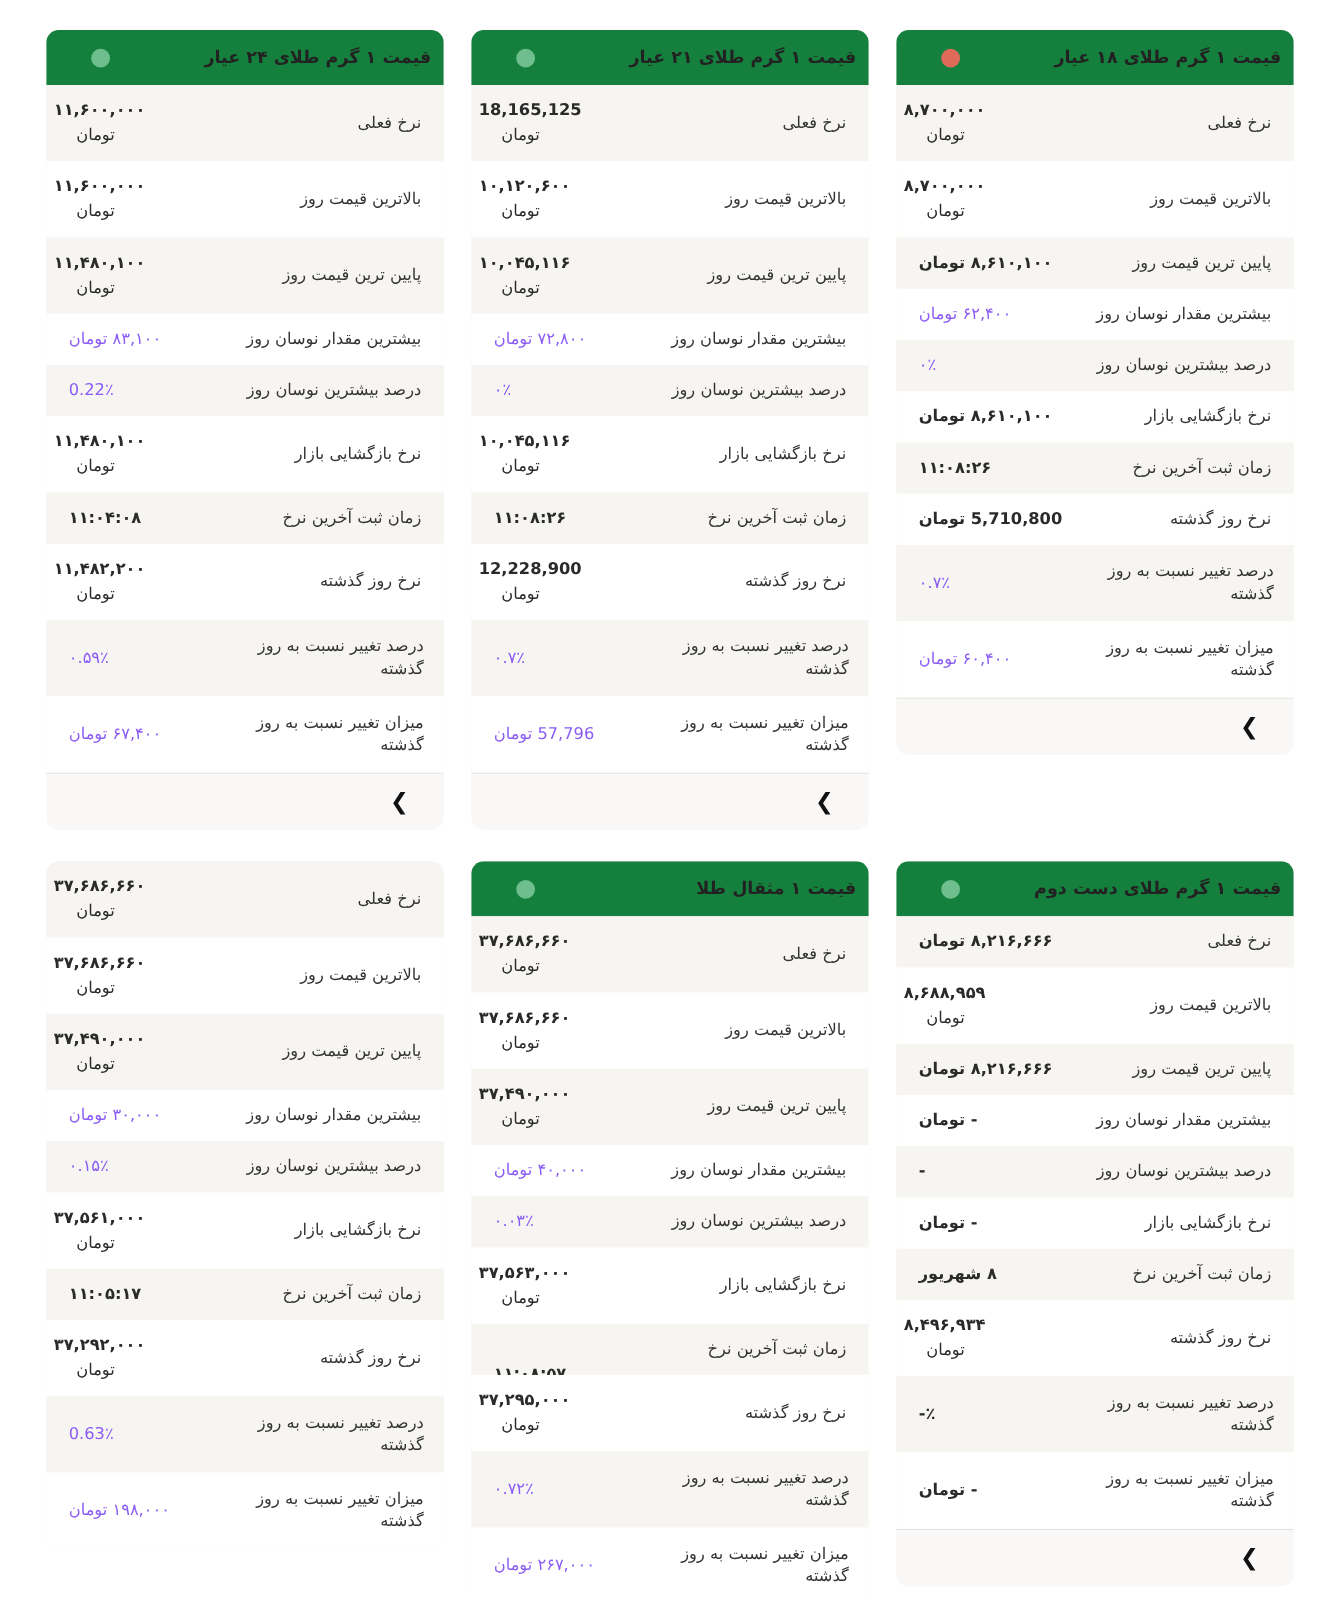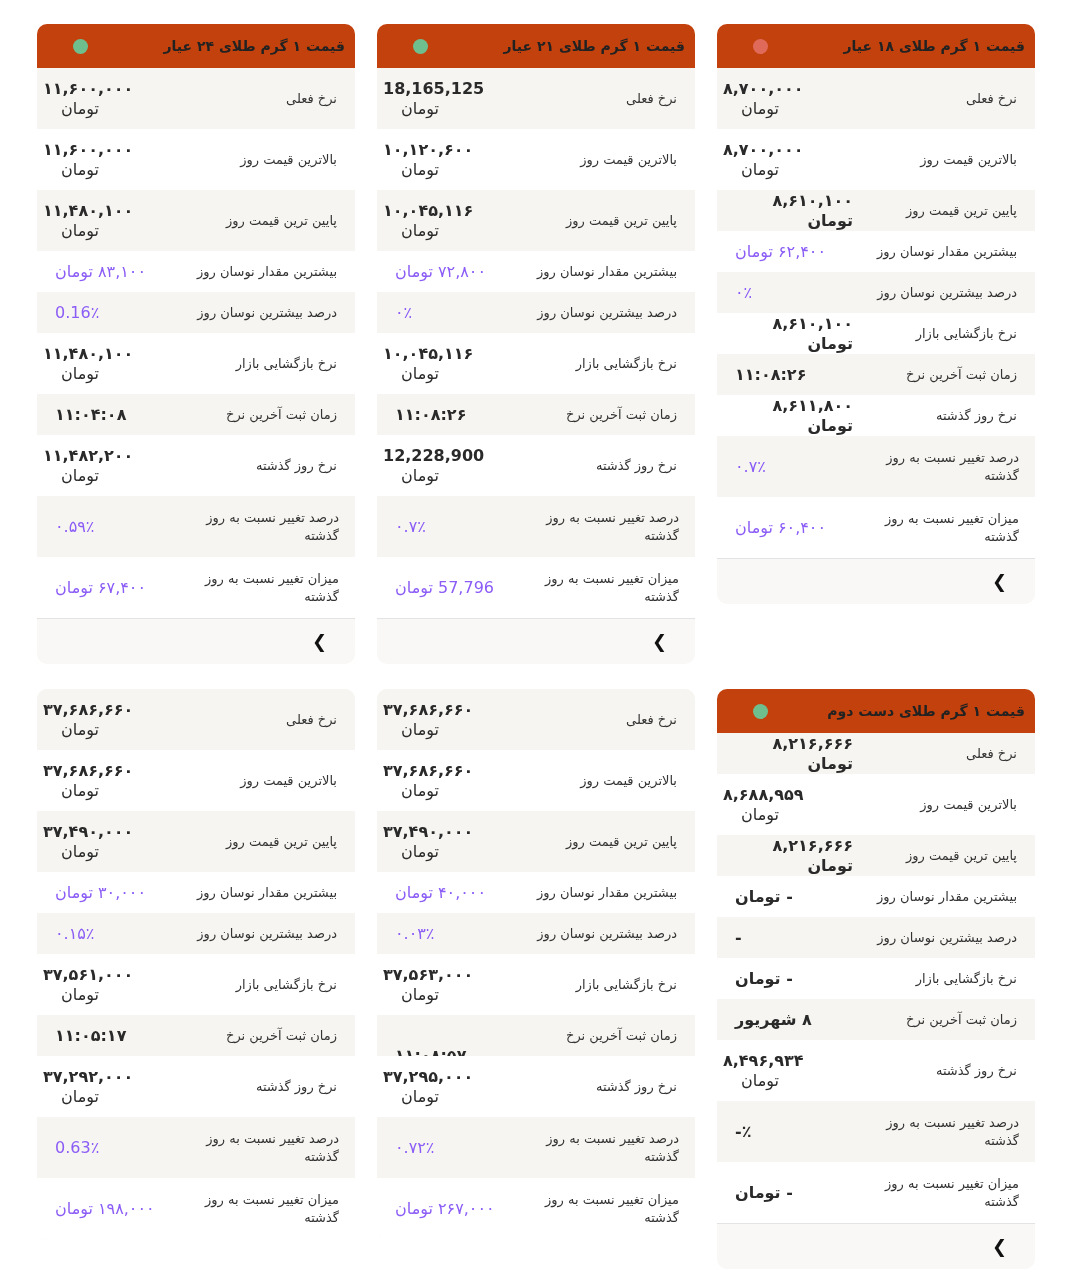--- a/index.html
+++ b/index.html
@@ -14,21 +14,21 @@
   }
   .card {
     position: absolute;
     width: 318px;
     background: #f9f8f6;
     border-radius: 10px;
     overflow: hidden;
   }
   .card-header {
     height: 44px;
-    background: #c2410c;
+    background: #15803d;
     display: flex; align-items: center; justify-content: space-between;
     padding: 0 10px 0 16px;
     direction: rtl;
   }
   .card-title {
     font-size: 14px; font-weight: bold; color: #222;
     white-space: nowrap;
   }
   .status-dot {
     width: 15px; height: 15px; border-radius: 50%;
@@ -49,21 +49,21 @@
     text-align: right;
     color: #333;
     line-height: 18px;
     padding-right: 8px;
   }
   .row-label.wrap { max-width: 170px; margin-left: auto; padding-right: 6px; }
   .row-value {
     flex: 0 0 136px;
     text-align: right;
     direction: rtl;
-    font-size: 16px;
+    font-size: 13px;
     font-weight: bold;
     color: #2a2a2a;
     line-height: 20px;
     padding-left: 6px;
   }
   .row-value .amt { display: block; direction: ltr; text-align: left; }
   .row-value .unit { display: block; font-weight: normal; padding-left: 18px; text-align: left; }
   .row-value.inline { display: flex; justify-content: flex-end; padding-left: 18px; direction: ltr; }
   .row-value.green { color: #8b5cf6; font-weight: normal; }
   .card-footer {
@@ -117,21 +117,21 @@
         <div class="row even h1">
           <span class="row-label">نرخ بازگشایی بازار</span>
           <span class="row-value inline" style="direction: rtl; justify-content: flex-end;">۸,۶۱۰,۱۰۰ تومان</span>
         </div>
         <div class="row odd h1">
           <span class="row-label">زمان ثبت آخرین نرخ</span>
           <span class="row-value inline" style="direction: rtl; justify-content: flex-end;">۱۱:۰۸:۲۶</span>
         </div>
         <div class="row even h1">
           <span class="row-label">نرخ روز گذشته</span>
-          <span class="row-value inline" style="direction: rtl; justify-content: flex-end;">۸,۶۱۱,۸۰۰ تومان</span>
+          <span class="row-value inline" style="direction: rtl; justify-content: flex-end;">5,710,800 تومان</span>
         </div>
         <div class="row odd h2">
           <span class="row-label wrap">درصد تغییر نسبت به روز گذشته</span>
           <span class="row-value inline green" style="direction: rtl; justify-content: flex-end;">۰.۷٪</span>
         </div>
         <div class="row even h2">
           <span class="row-label wrap">میزان تغییر نسبت به روز گذشته</span>
           <span class="row-value inline green" style="direction: rtl; justify-content: flex-end;">۶۰,۴۰۰ تومان</span>
         </div>
       </div>
@@ -231,21 +231,21 @@
             <span class="amt">۱۱,۴۸۰,۱۰۰</span>
             <span class="unit">تومان</span>
           </span>
         </div>
         <div class="row even h1">
           <span class="row-label">بیشترین مقدار نوسان روز</span>
           <span class="row-value inline green" style="direction: rtl; justify-content: flex-end;">۸۳,۱۰۰ تومان</span>
         </div>
         <div class="row odd h1">
           <span class="row-label">درصد بیشترین نوسان روز</span>
-          <span class="row-value inline green" style="direction: rtl; justify-content: flex-end;">0.16٪</span>
+          <span class="row-value inline green" style="direction: rtl; justify-content: flex-end;">0.22٪</span>
         </div>
         <div class="row even h2">
           <span class="row-label">نرخ بازگشایی بازار</span>
           <span class="row-value">
             <span class="amt">۱۱,۴۸۰,۱۰۰</span>
             <span class="unit">تومان</span>
           </span>
         </div>
         <div class="row odd h1">
           <span class="row-label">زمان ثبت آخرین نرخ</span>
@@ -322,20 +322,24 @@
         <div class="row even h2">
           <span class="row-label wrap">میزان تغییر نسبت به روز گذشته</span>
           <span class="row-value inline" style="direction: rtl; justify-content: flex-end;">- تومان</span>
         </div>
       </div>
     <div class="card-footer">
       <span class="chev">❮</span>
     </div>
   </div>
     <div class="card" style="left: 377px; top: 689px;">
+    <div class="card-header">
+      <span class="card-title">قیمت ۱ مثقال طلا</span>
+      <span class="status-dot" style="background: rgb(111, 191, 142);"></span>
+    </div>
     <div class="rows">
         <div class="row odd h2">
           <span class="row-label">نرخ فعلی</span>
           <span class="row-value">
             <span class="amt">۳۷,۶۸۶,۶۶۰</span>
             <span class="unit">تومان</span>
           </span>
         </div>
         <div class="row even h2">
           <span class="row-label">بالاترین قیمت روز</span>

